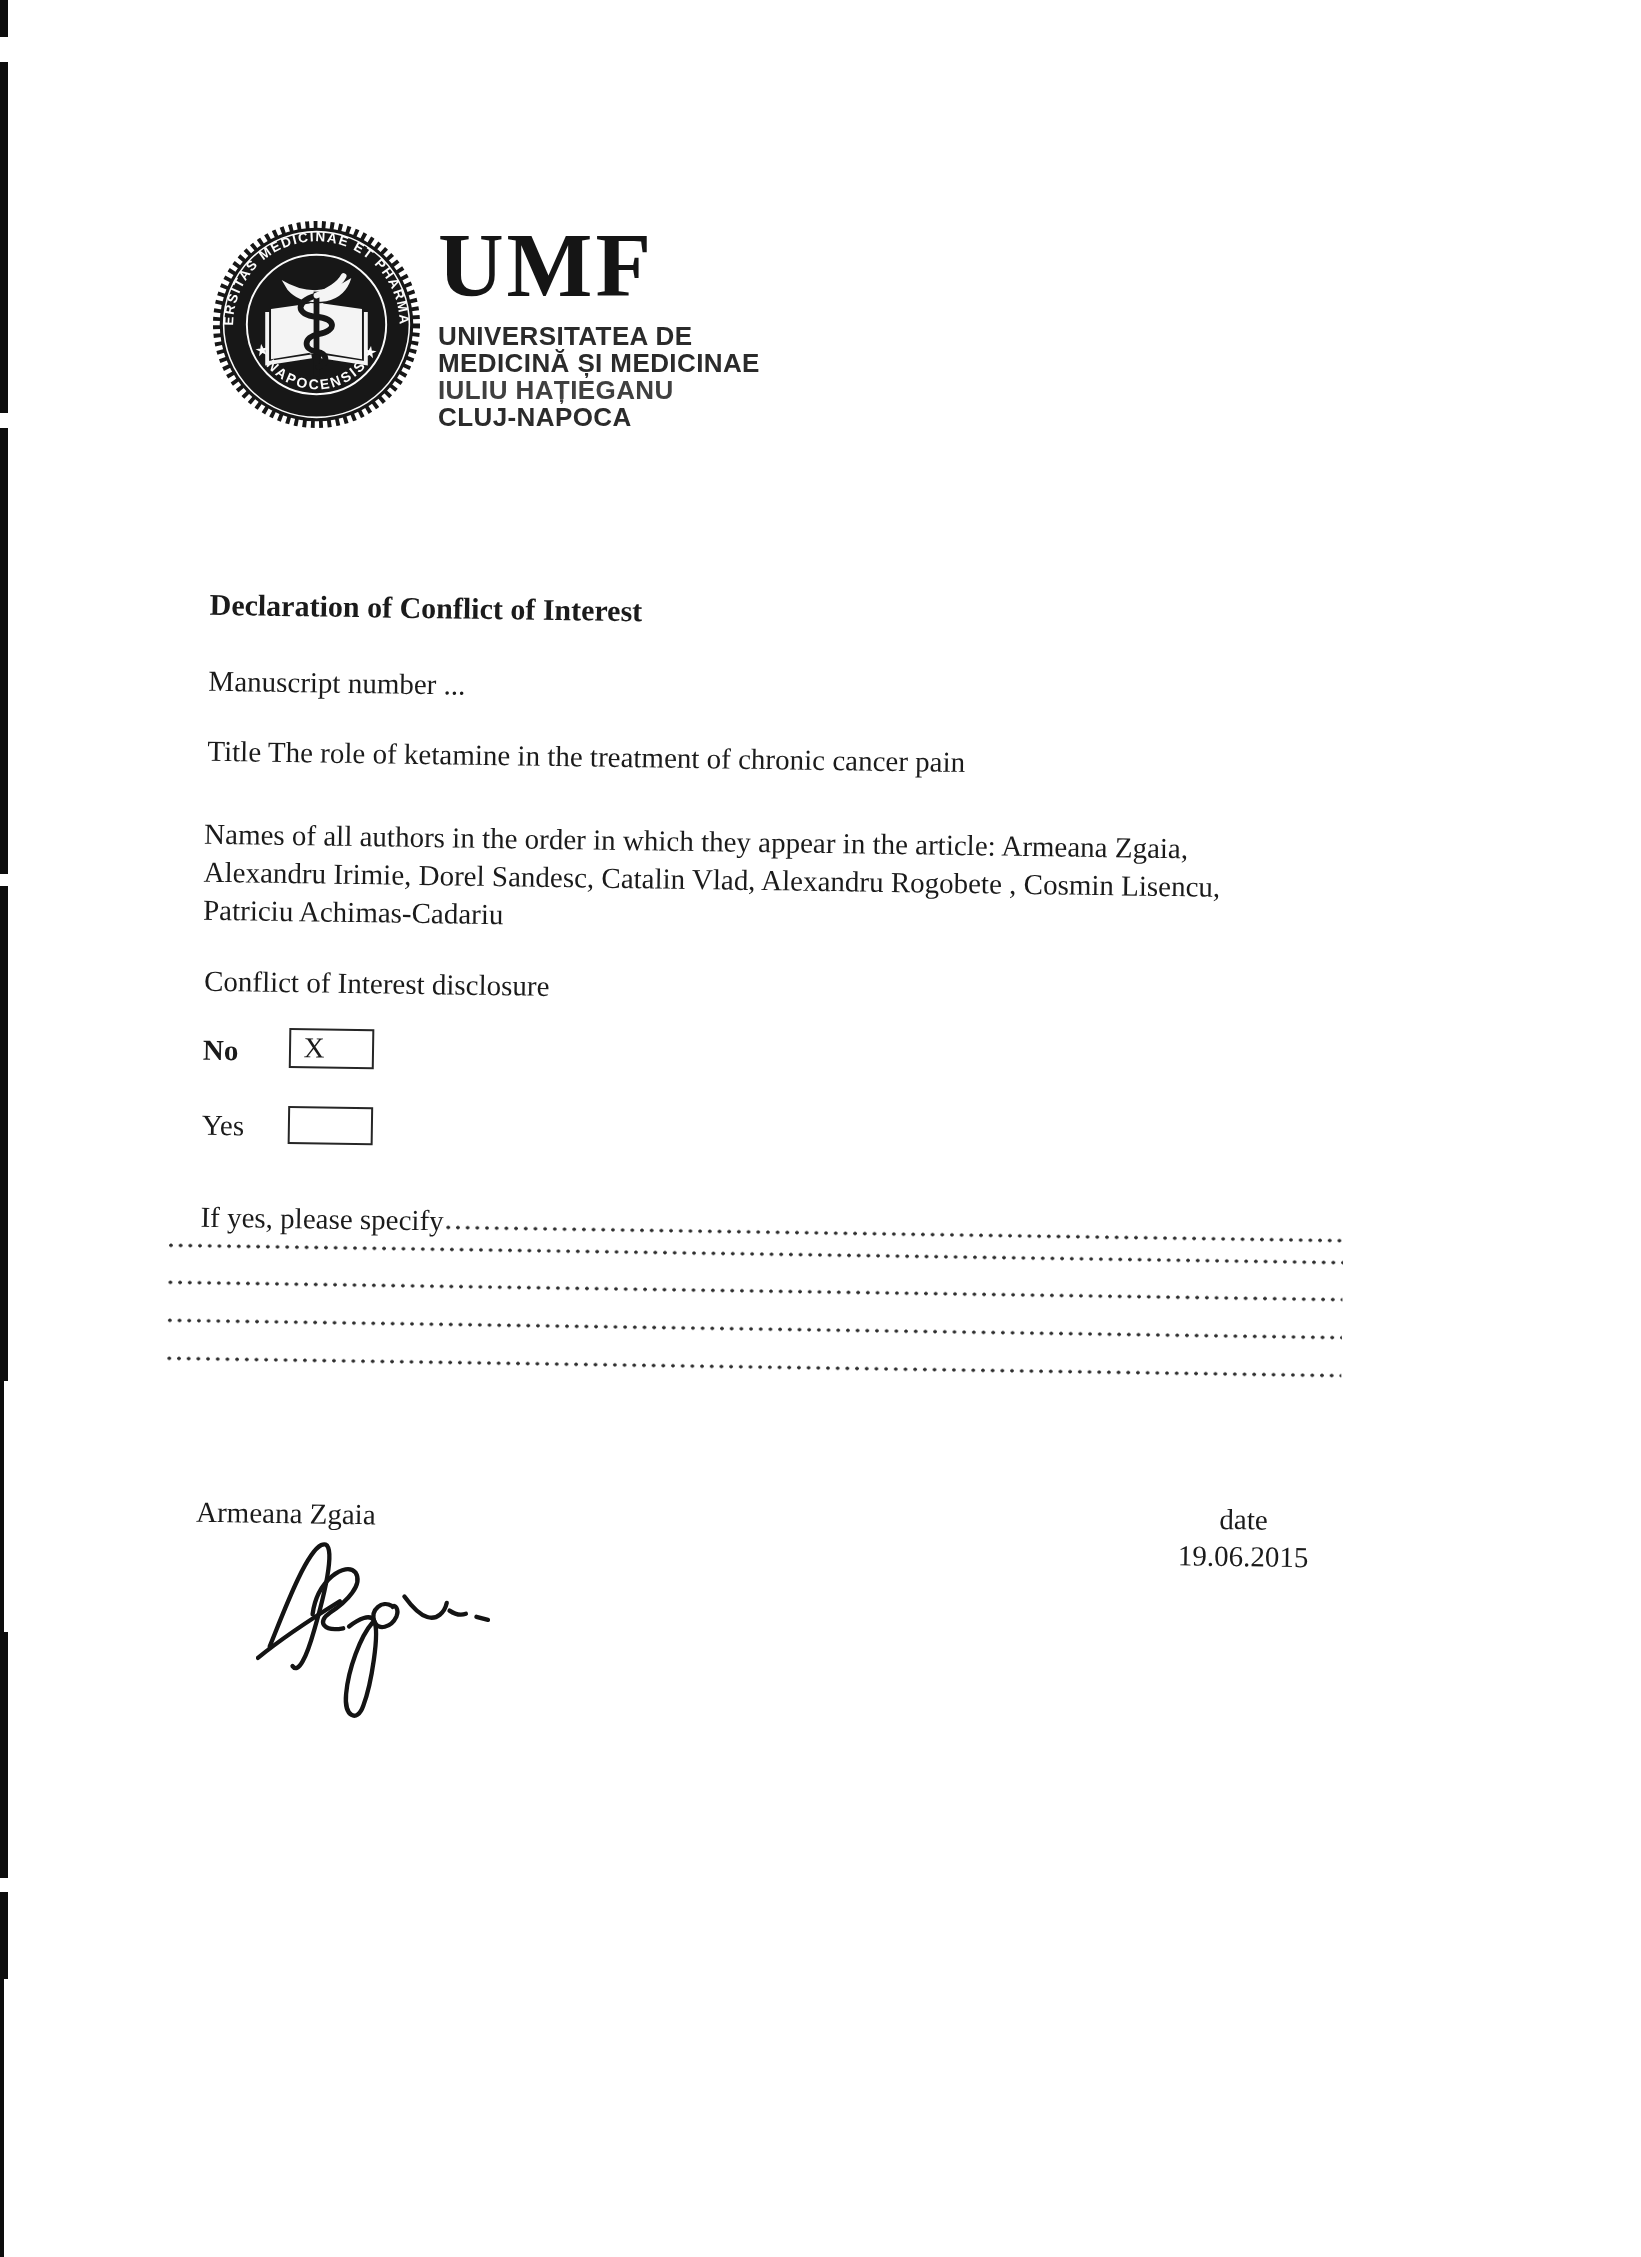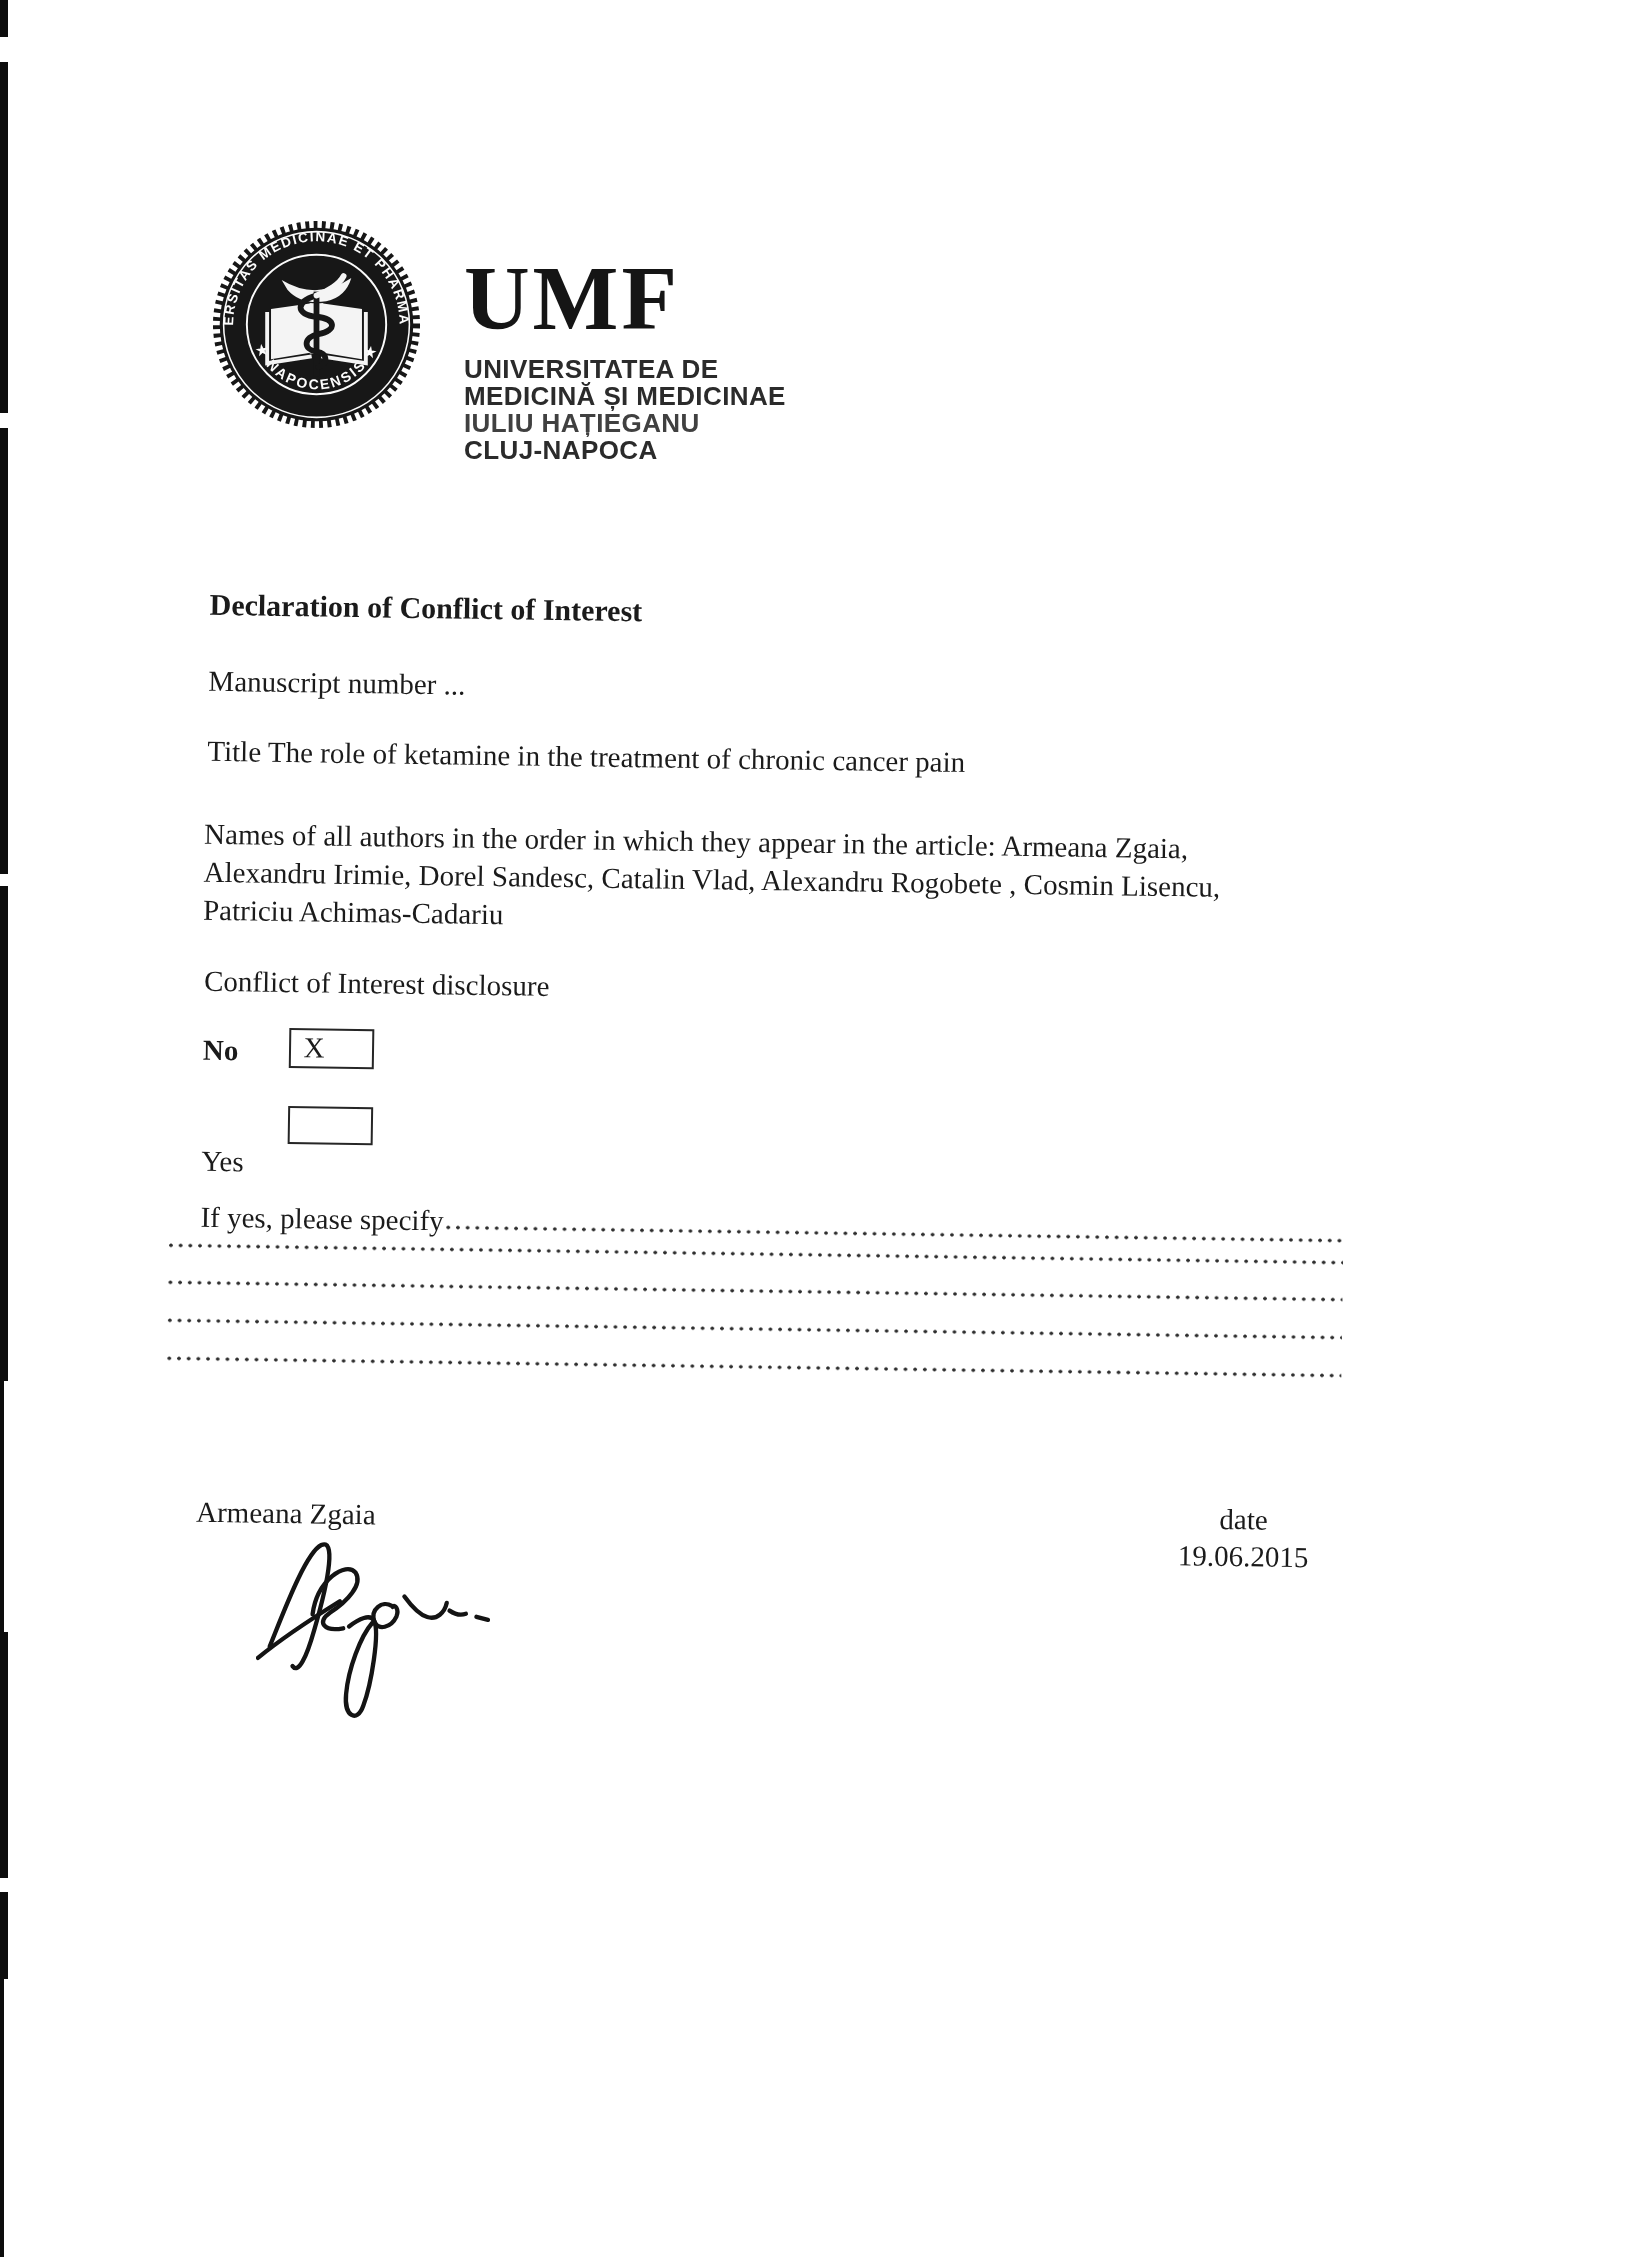--- a/index.html
+++ b/index.html
@@ -12,21 +12,21 @@
     color:#1b1b1b;
   }
 
   
   .scan-edge{position:absolute;left:0;top:0;width:7.7px;height:2257px;background:#0d0d0d;}
   .scan-edge .gap{position:absolute;left:0;width:7.7px;background:#ffffff;}
   .scan-edge .thin{position:absolute;left:3.9px;width:3.9px;background:#ffffff;}
 
   
   .seal{position:absolute;left:212px;top:220px;}
-  .logo-block{position:absolute;left:464px;top:220px;margin-top:33px;}
+  .logo-block{position:absolute;left:438px;top:220px;}
   .logo-acronym{
     font-family:"Liberation Serif",serif;
     font-size:91px;font-weight:600;letter-spacing:2.9px;line-height:1;
     color:#151515;
   }
   .logo-sub{margin-top:11.6px;font-family:"Liberation Sans",sans-serif;font-size:26px;line-height:27px;letter-spacing:0.4px;color:#2b2b2b;font-weight:bold;}
   .logo-sub .faint{color:#404040;}
   .address-block{
     position:absolute;right:246px;top:247px;
     text-align:right;
@@ -138,21 +138,21 @@
       <div>Patriciu Achimas-Cadariu</div>
     </div>
 
     <div class="t" style="left:210px;top:964px;">Conflict of Interest disclosure</div>
 
     <div class="t" style="left:210px;top:1033px;font-weight:bold;">No</div>
     <div class="cbx" style="top:1026px;">
       <span>X</span>
     </div>
 
-    <div class="t" style="left:210px;top:1108px;margin-top:36px;">Yes</div>
+    <div class="t" style="left:210px;top:1108px;">Yes</div>
     <div class="cbx" style="top:1104px;height:34px;">
       <span></span>
     </div>
 
     <div class="specify-row">
       <span class="label">If yes, please specify</span>
       <span class="dots"></span>
     </div>
 
     <div class="dots" style="left:176px;top:1242px;width:1177px;"></div>

